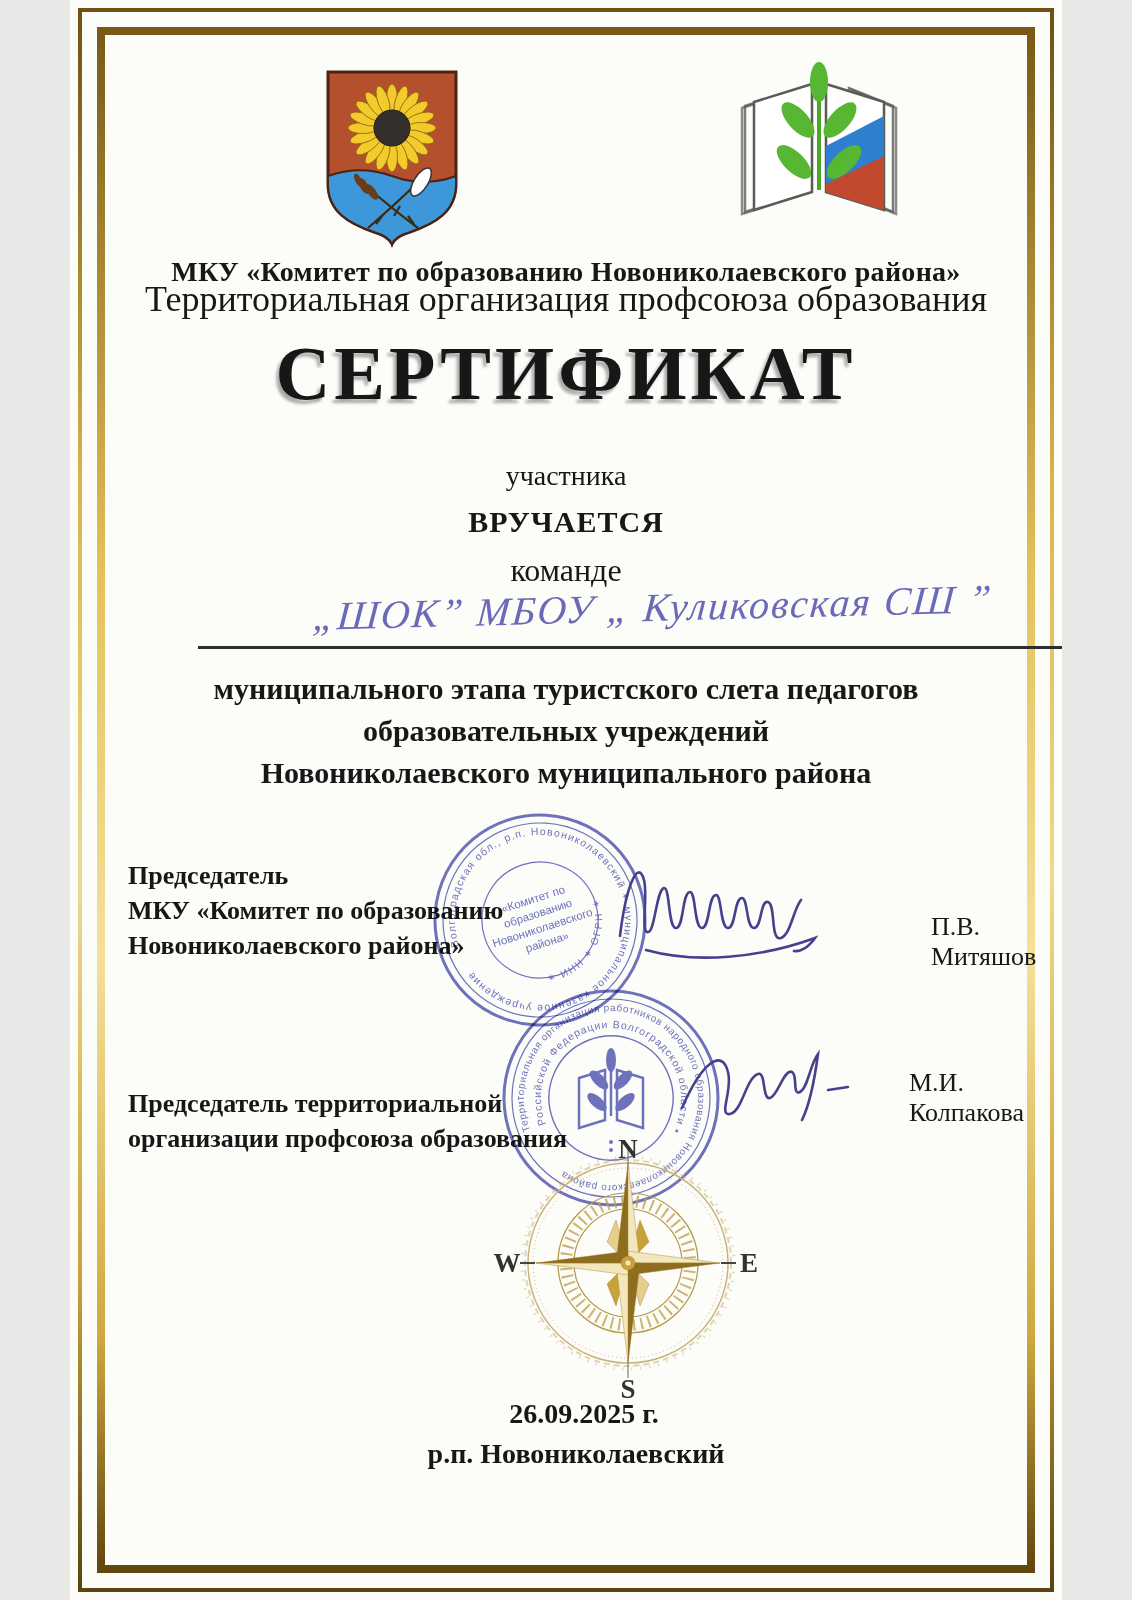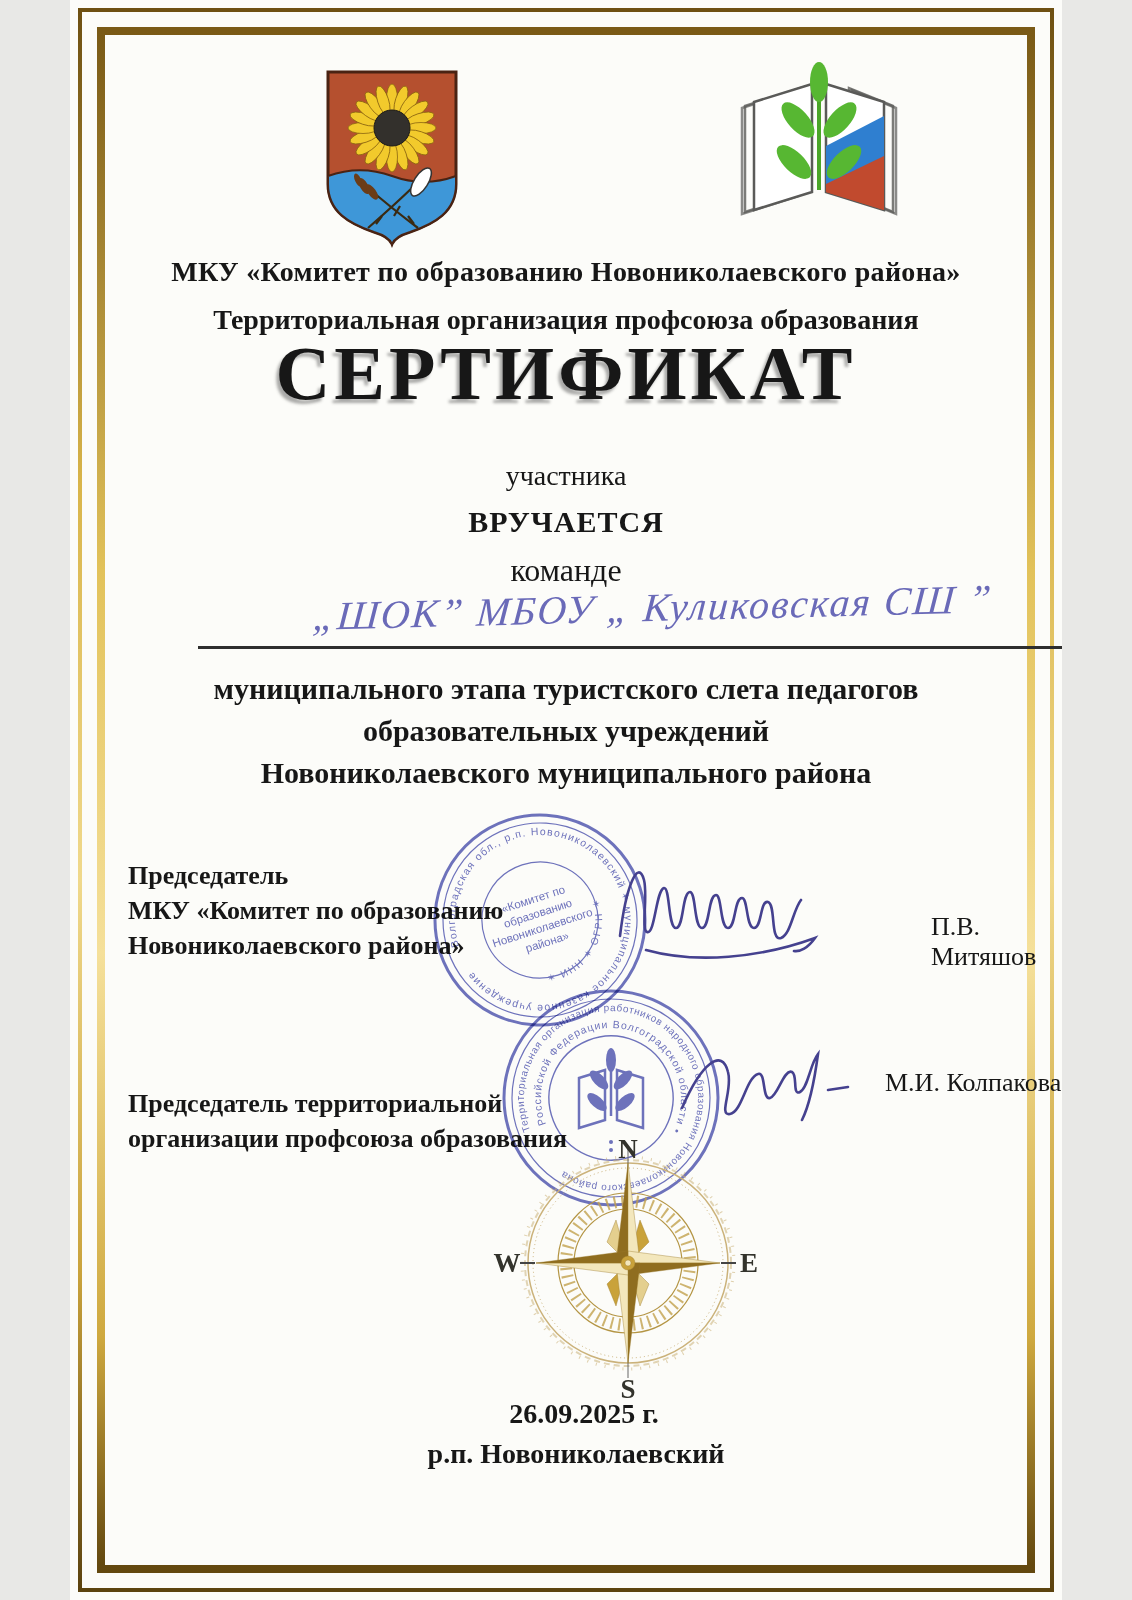--- a/index.html
+++ b/index.html
@@ -8,40 +8,40 @@
     background:#fcfcf9;overflow:hidden;
     font-family:"Liberation Serif", serif;color:#171717;
   }
   .frame-outer{position:absolute;inset:8px;border:4px solid;pointer-events:none;
     border-image:linear-gradient(180deg,#6e5012,#d9b54a 30%,#f0d98c 55%,#caa33c 80%,#5c430f) 1;}
   .frame-inner{position:absolute;inset:27px;border:8px solid;pointer-events:none;
     border-image:linear-gradient(180deg,#7a5a16,#e2c25a 35%,#f5e09a 60%,#cfa93f 85%,#63480f) 1;}
 
   .centered{position:absolute;left:0;right:0;text-align:center;}
   .org-line1{top:256px;font-size:28px;font-weight:bold;letter-spacing:.3px;}
-  .org-line2{top:304px;font-size:28px;font-weight:bold;}
+  .org-line2{top:278px;font-size:36px;font-weight:normal;}
   .title{top:330px;font-size:76px;font-weight:bold;letter-spacing:4px;
     text-shadow:-3px 4px 3px rgba(70,70,70,.45);text-align:center;}
   .subtitle{top:460px;font-size:28px;}
   .presented{top:505px;font-size:30px;font-weight:bold;letter-spacing:1px;}
   .to-team{top:552px;font-size:32px;}
 
   .team-line{position:absolute;left:128px;width:910px;top:584px;height:62px;
     border-bottom:3px solid #2e2e2e;text-align:center;}
   .team-text{display:inline-block;font-style:italic;font-size:40px;color:#6a6ab8;
     transform:rotate(-1.5deg) skewX(-6deg);letter-spacing:2px;white-space:nowrap;}
 
   .body-lines{top:668px;font-size:30px;font-weight:bold;line-height:1.4;}
 
   .signer-role{position:absolute;left:58px;font-size:26px;font-weight:bold;line-height:1.35;}
   .signer1-role{top:858px;}
   .signer2-role{top:1086px;}
   .signer-name{position:absolute;font-size:26px;}
   .signer1-name{left:820px;top:912px;margin-left:41px;}
-  .signer2-name{left:815px;top:1068px;}
+  .signer2-name{left:839px;top:1068px;}
 
   .stamp{position:absolute;opacity:.8;mix-blend-mode:multiply;}
   .stamp1{left:352px;top:806px;}
   .stamp2{left:425px;top:982px;}
   .signature{position:absolute;}
   .sig1{left:540px;top:838px;}
   .sig2{left:598px;top:1024px;}
 
   .compass{position:absolute;left:408px;top:1118px;}
 

